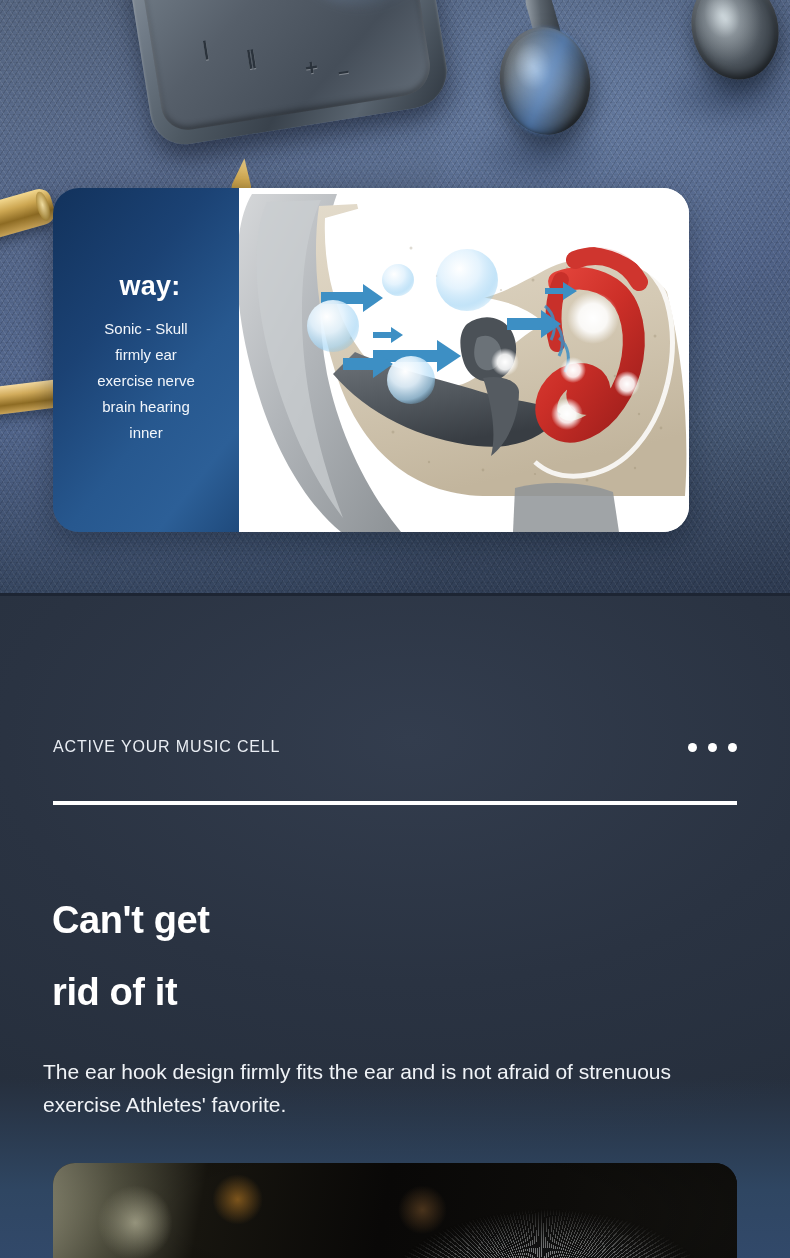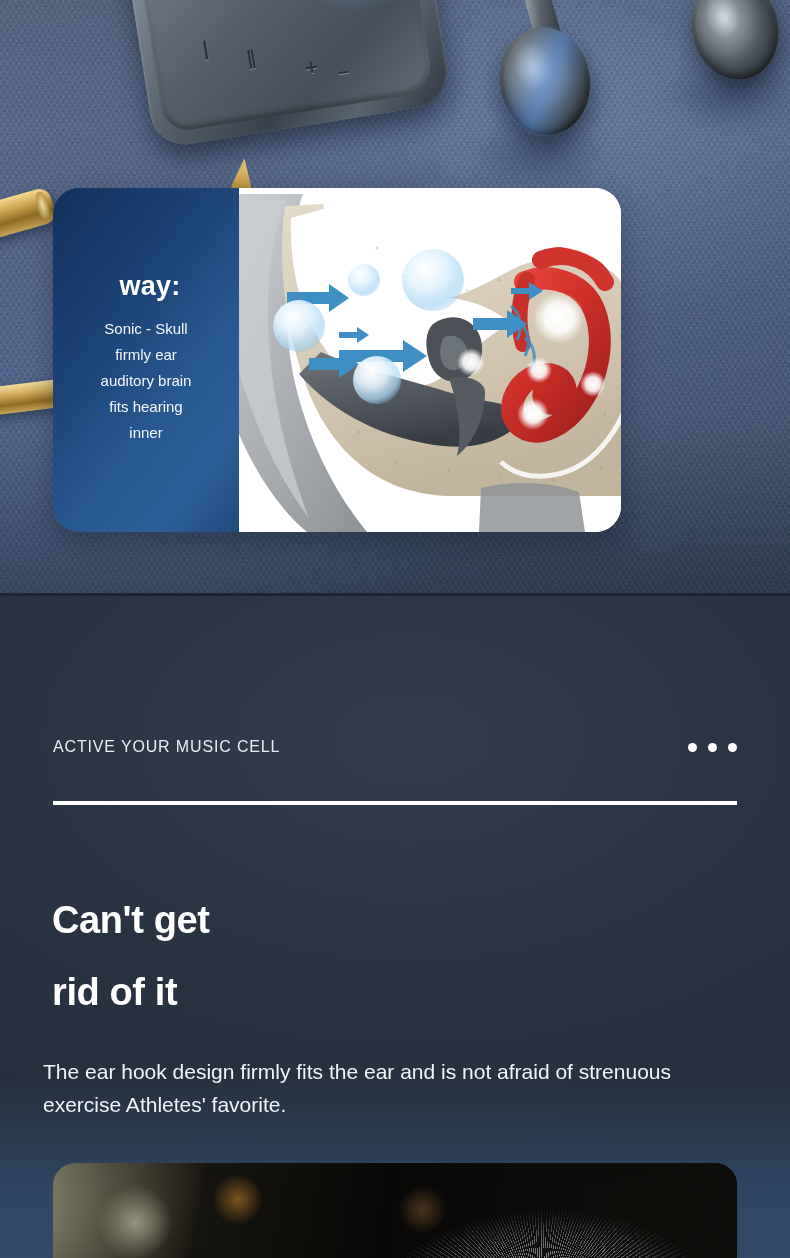--- a/index.html
+++ b/index.html
@@ -184,21 +184,21 @@
     transform: rotate(6deg);
     background: linear-gradient(180deg, #f2d58c 0%, #d0a952 45%, #916f26 100%);
     clip-path: polygon(50% 0%, 100% 62%, 100% 100%, 0% 100%, 0% 62%);
     box-shadow: 0 3px 8px rgba(10,18,32,0.40);
   }
 
   
   .feature-card {
     position: absolute;
     left: 53px; top: 188px;
-    width: 568px; height: 344px;
+    width: 636px; height: 344px;
     border-radius: 26px;
     overflow: hidden;
     display: flex;
     box-shadow: 0 10px 28px rgba(8,16,30,0.35);
   }
 
   .card-text-pane {
     width: 186px;
     flex: 0 0 186px;
     background: linear-gradient(128deg, #12325c 0%, #1b4274 34%, #27588f 62%, #2c5f97 82%, #1f4a7c 100%);
@@ -392,22 +392,22 @@
       <div class="neckband-shine"></div>
     </div>
 
     <div class="feature-card">
 
       <div class="card-text-pane">
         <div class="card-heading">way:</div>
         <div class="card-lines">
           <div class="card-line">Sonic - Skull</div>
           <div class="card-line">firmly ear</div>
-          <div class="card-line">auditory brain</div>
-          <div class="card-line">fits hearing</div>
+          <div class="card-line">exercise nerve</div>
+          <div class="card-line">brain hearing</div>
           <div class="card-line">inner</div>
         </div>
       </div>
 
       <div class="card-figure">
         <svg class="ear-svg" viewBox="0 0 498 344" preserveAspectRatio="xMidYMid slice">
           <defs>
             <linearGradient id="gBone" x1="0" y1="0" x2="0.3" y2="1">
               <stop offset="0%" stop-color="#e3dbcb"></stop>
               <stop offset="55%" stop-color="#d4c9b4"></stop>

